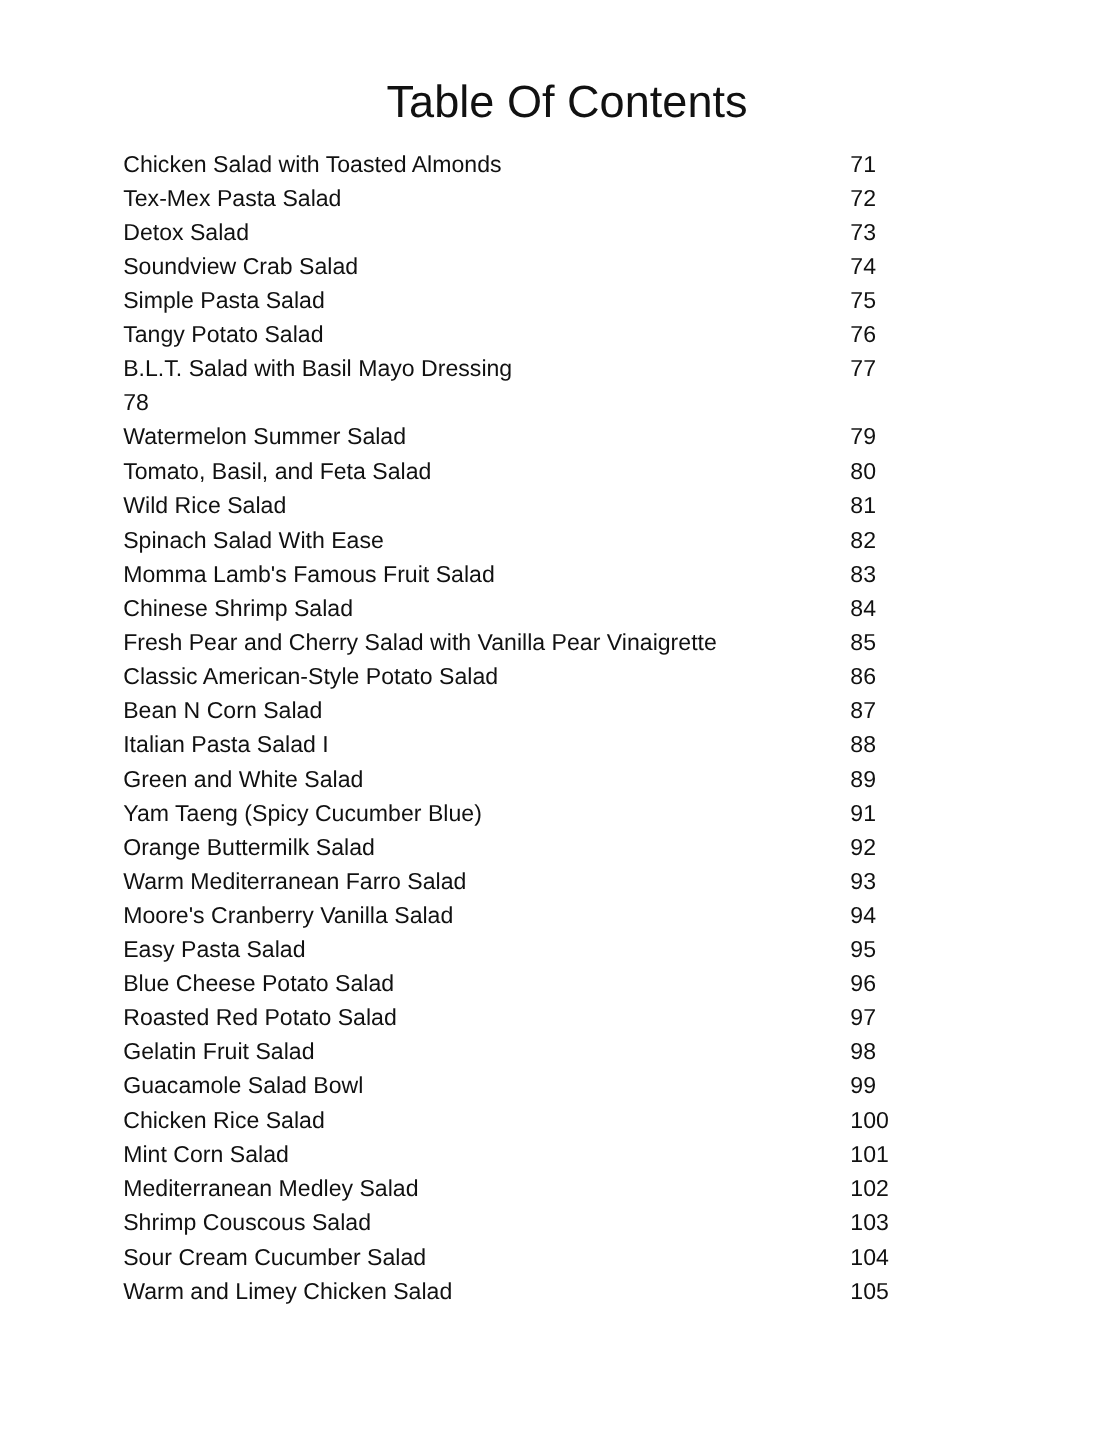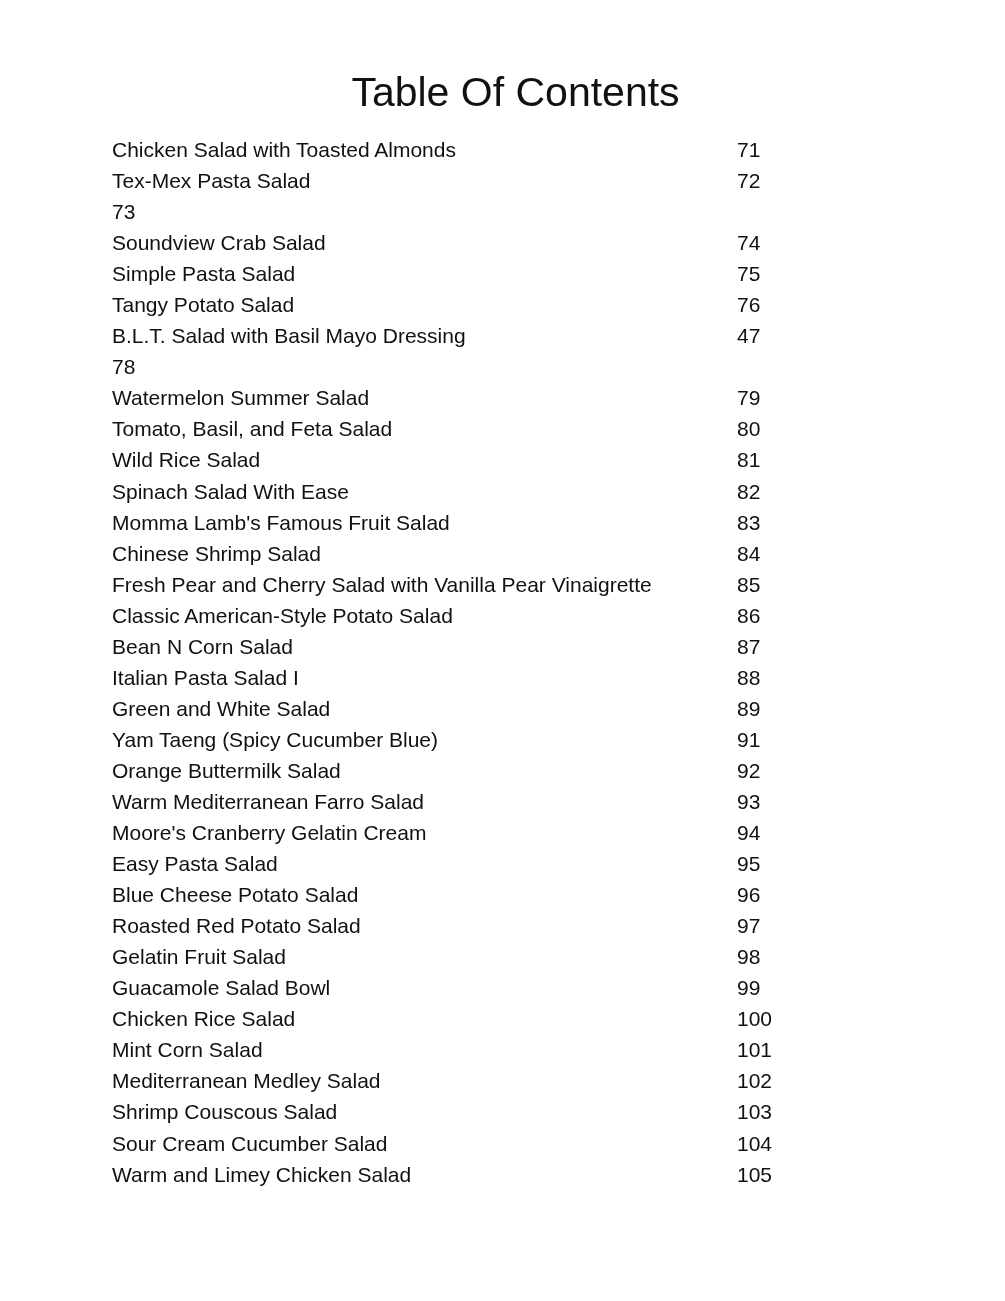--- a/index.html
+++ b/index.html
@@ -37,20 +37,21 @@
     left: 112px;
     width: 860px;
   }
   .toc-row {
     height: 31.06px;
     display: flex;
     align-items: center;
     font-size: 21px;
     line-height: 31px;
     white-space: nowrap;
+    gap: 36px;
   }
   .toc-entry-title {
     flex: 0 0 625px;
     overflow: visible;
   }
   .toc-entry-page {
     flex: 0 0 auto;
     text-align: left;
   }
 </style>
@@ -62,37 +63,38 @@
   <div class="toc-list" id="toc-list">
       <div class="toc-row">
         <span class="toc-entry-title">Chicken Salad with Toasted Almonds</span>
         <span class="toc-entry-page">71</span>
       </div>
       <div class="toc-row">
         <span class="toc-entry-title">Tex-Mex Pasta Salad</span>
         <span class="toc-entry-page">72</span>
       </div>
       <div class="toc-row">
+        <span class="toc-entry-title">Detox Salad</span>
         <span class="toc-entry-page">73</span>
       </div>
       <div class="toc-row">
         <span class="toc-entry-title">Soundview Crab Salad</span>
         <span class="toc-entry-page">74</span>
       </div>
       <div class="toc-row">
         <span class="toc-entry-title">Simple Pasta Salad</span>
         <span class="toc-entry-page">75</span>
       </div>
       <div class="toc-row">
         <span class="toc-entry-title">Tangy Potato Salad</span>
         <span class="toc-entry-page">76</span>
       </div>
       <div class="toc-row">
         <span class="toc-entry-title">B.L.T. Salad with Basil Mayo Dressing</span>
-        <span class="toc-entry-page">47</span>
+        <span class="toc-entry-page">77</span>
       </div>
       <div class="toc-row">
         <span class="toc-entry-page">78</span>
       </div>
       <div class="toc-row">
         <span class="toc-entry-title">Watermelon Summer Salad</span>
         <span class="toc-entry-page">79</span>
       </div>
       <div class="toc-row">
         <span class="toc-entry-title">Tomato, Basil, and Feta Salad</span>
@@ -140,21 +142,21 @@
       </div>
       <div class="toc-row">
         <span class="toc-entry-title">Orange Buttermilk Salad</span>
         <span class="toc-entry-page">92</span>
       </div>
       <div class="toc-row">
         <span class="toc-entry-title">Warm Mediterranean Farro Salad</span>
         <span class="toc-entry-page">93</span>
       </div>
       <div class="toc-row">
-        <span class="toc-entry-title">Moore's Cranberry Gelatin Cream</span>
+        <span class="toc-entry-title">Moore's Cranberry Vanilla Salad</span>
         <span class="toc-entry-page">94</span>
       </div>
       <div class="toc-row">
         <span class="toc-entry-title">Easy Pasta Salad</span>
         <span class="toc-entry-page">95</span>
       </div>
       <div class="toc-row">
         <span class="toc-entry-title">Blue Cheese Potato Salad</span>
         <span class="toc-entry-page">96</span>
       </div>

